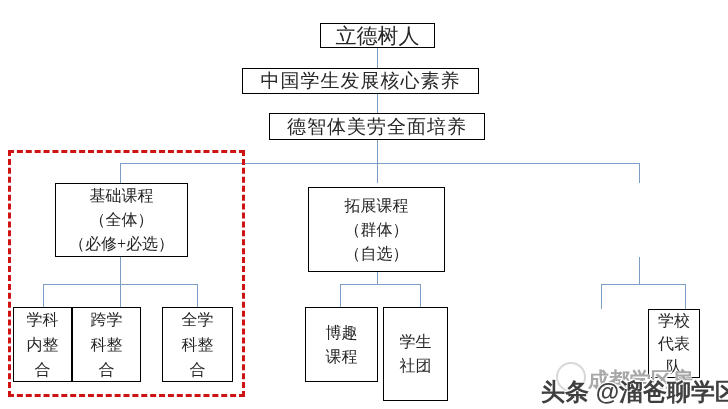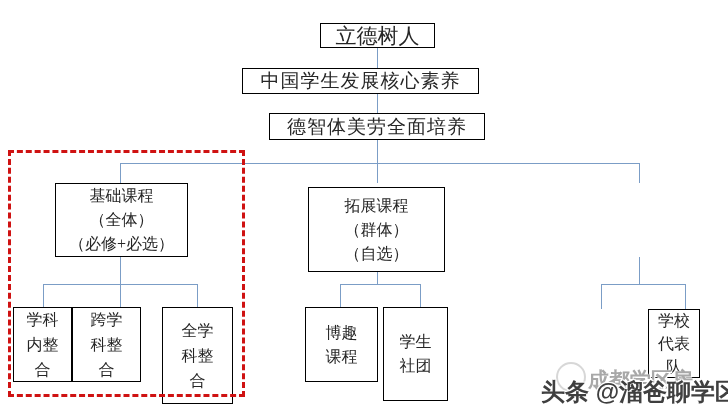--- a/index.html
+++ b/index.html
@@ -93,21 +93,21 @@
 
 
   <div class="node child tight" style="left:13px;top:307px;width:59px;height:75px">学科
 内整
 合</div>
 
   <div class="node child tight" style="left:72px;top:307px;width:69px;height:75px">跨学
 科整
 合</div>
 
-  <div class="node child tight" style="left:162px;top:307px;width:71px;height:97px">全学
+  <div class="node child tight" style="left:162px;top:307px;width:71px;height:75px">全学
 科整
 合</div>
 
   <div class="node child wide" style="left:305px;top:307px;width:73px;height:75px">博趣
 课程</div>
 
   <div class="node child wide" style="left:383px;top:307px;width:65px;height:94px">学生
 社团</div>
 
 

